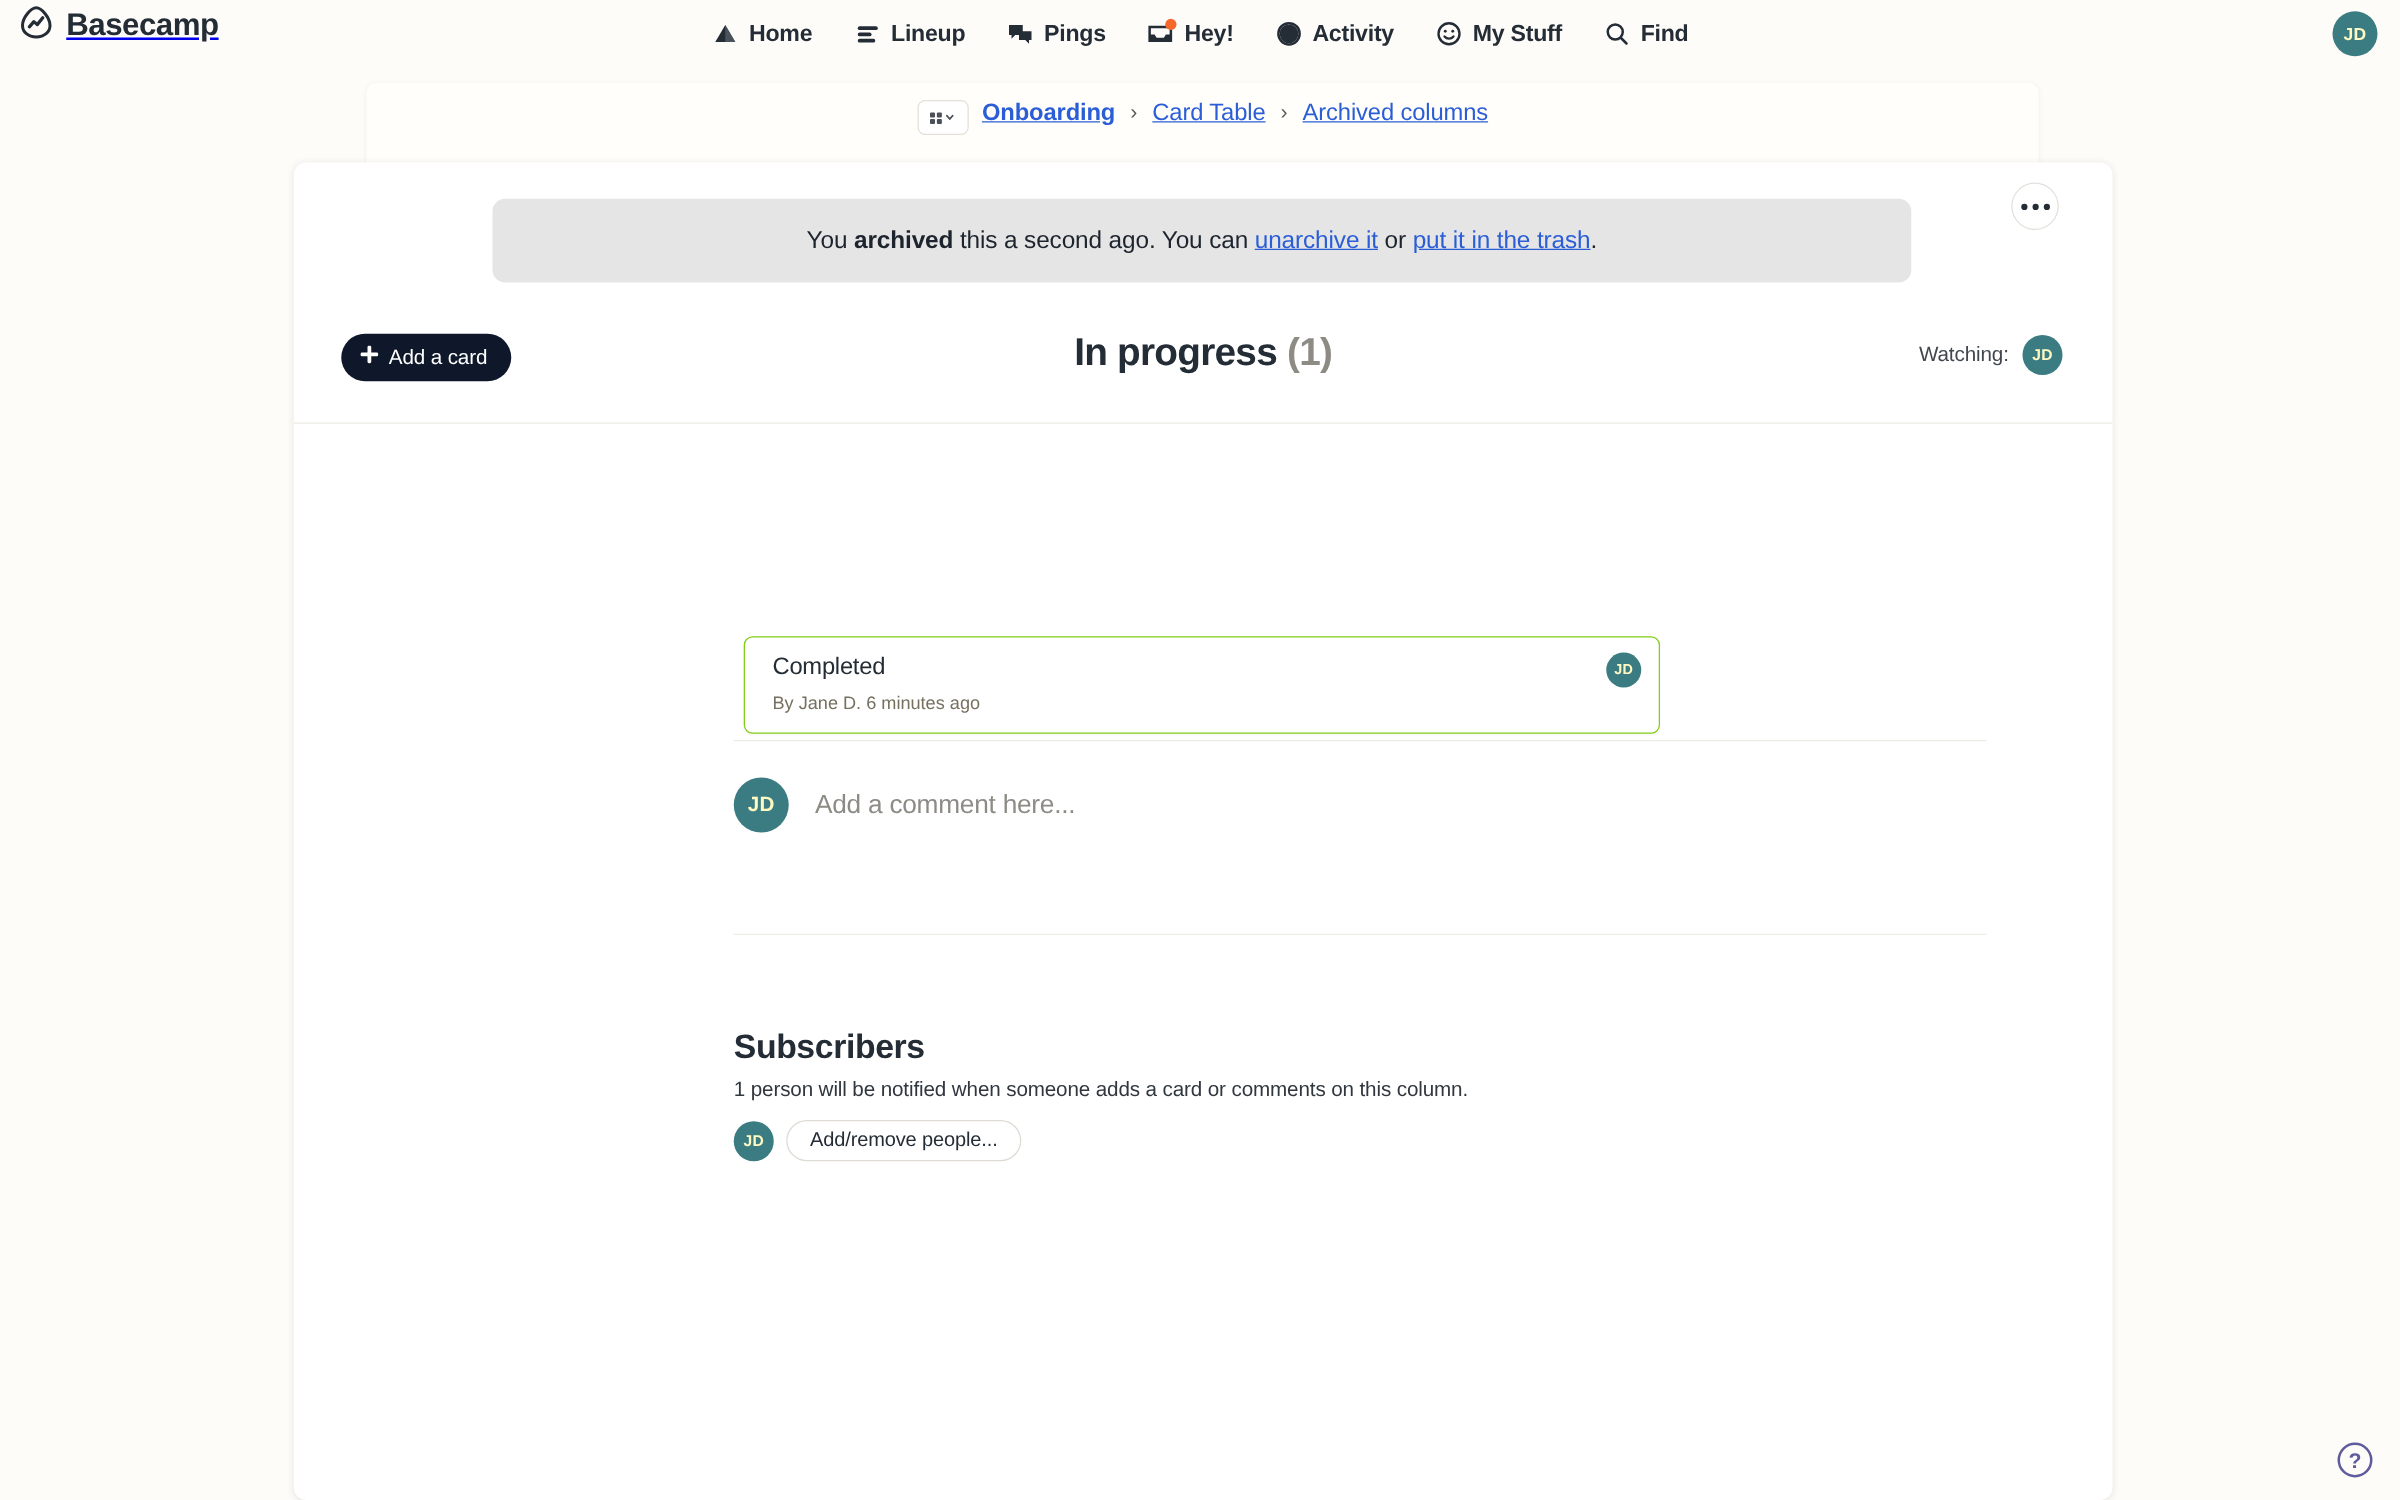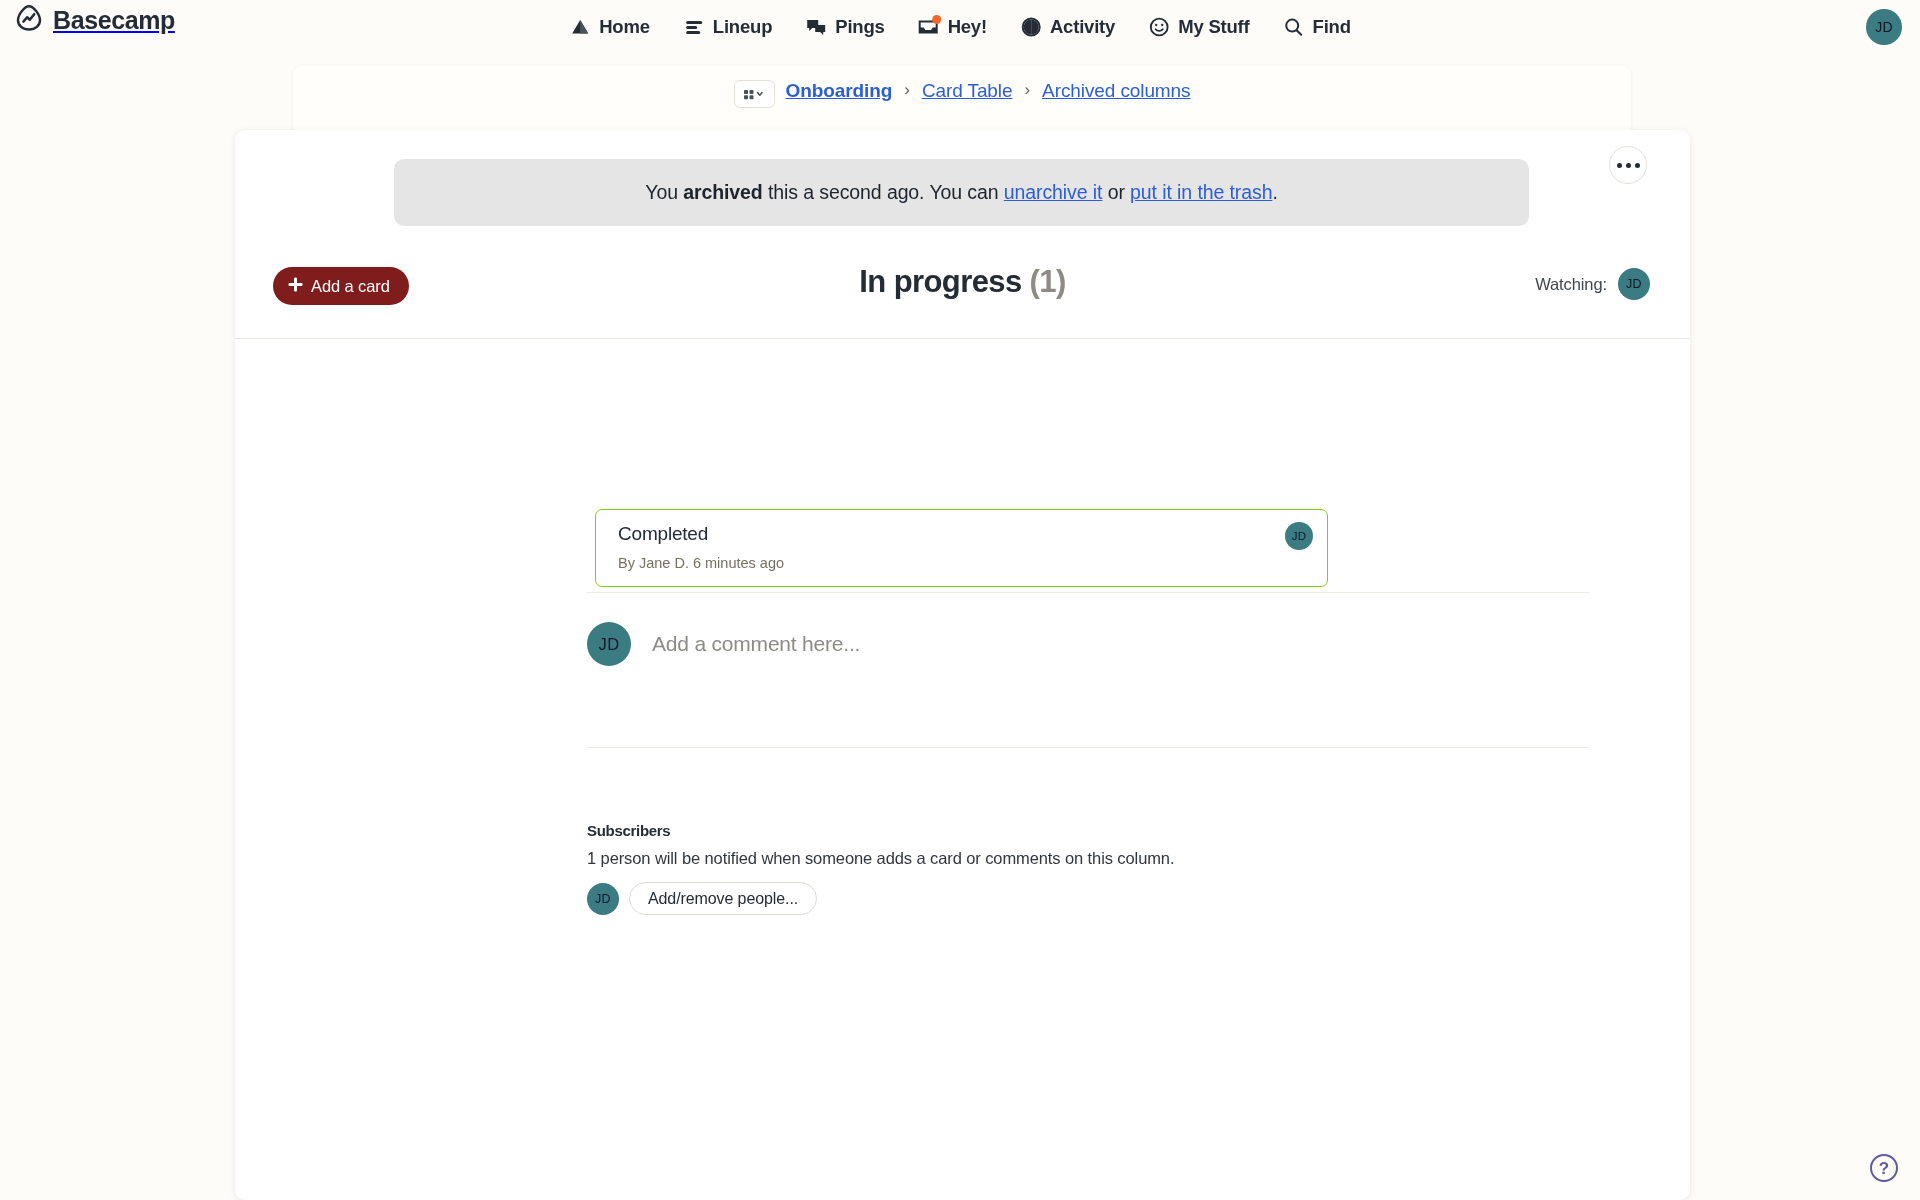--- a/index.html
+++ b/index.html
@@ -79,26 +79,26 @@
 
   #avatar-topright {
     position: absolute;
     right: 18px;
     top: 9px;
   }
 
   
   .avatar {
     background: #3a7c81;
-    color: #0f172a;
+    color: #fef9c3;
     border-radius: 50%;
     display: flex;
     align-items: center;
     justify-content: center;
-    font-weight: normal;
+    font-weight: bold;
     letter-spacing: 0.3px;
     flex: none;
   }
   .av-36 { width: 36px; height: 36px; font-size: 14px; }
   .av-32 { width: 32px; height: 32px; font-size: 12.5px; }
   .av-28 { width: 28px; height: 28px; font-size: 11.5px; }
   .av-44 { width: 44px; height: 44px; font-size: 16.5px; }
 
   
   #panel-back {
@@ -214,21 +214,21 @@
     height: 88px;
   }
   #add-card-btn {
     position: absolute;
     left: 38px;
     top: 17px;
     height: 38px;
     padding: 0 19px 0 14px;
     border: none;
     border-radius: 19px;
-    background: #7f1d1d;
+    background: #0f172a;
     color: #ffffff;
     font-family: inherit;
     font-size: 16.5px;
     font-weight: 500;
     display: flex;
     align-items: center;
     gap: 7px;
     cursor: pointer;
     letter-spacing: -0.1px;
   }
@@ -339,21 +339,21 @@
   }
 
   
   #subs-section {
     position: absolute;
     left: 352px;
     top: 692px;
     width: 1002px;
   }
   .sec-heading {
-    font-size: 15px;
+    font-size: 27px;
     font-weight: bold;
     color: #242c36;
     letter-spacing: -0.3px;
   }
   .sec-sub {
     font-size: 16.5px;
     color: #31373f;
     margin-top: 10px;
     letter-spacing: -0.1px;
   }

